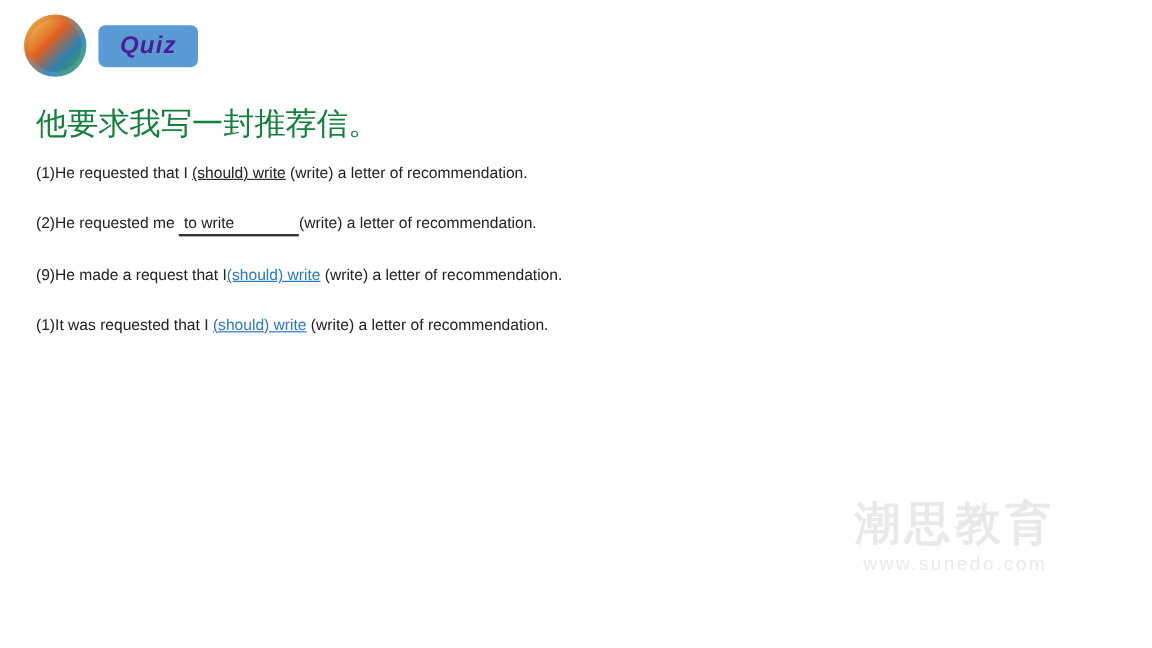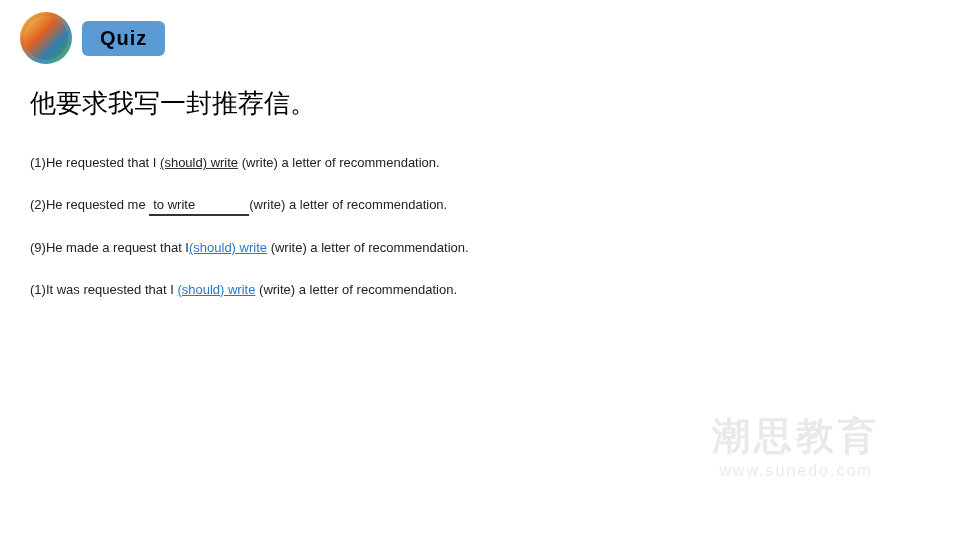--- a/index.html
+++ b/index.html
@@ -27,24 +27,25 @@
     .quiz-badge {
       display: flex;
       align-items: center;
       background: #5b9bd5;
       border-radius: 6px;
       padding: 6px 18px;
       margin-right: 0;
     }
 
     .quiz-label {
-      color: #000000;
+      color: #4c1d95;
       font-size: 20px;
       font-weight: bold;
       letter-spacing: 1px;
+      font-style: italic;
     }
 
     .title-tab {
       background: #d9e8f5;
       border-radius: 0 6px 6px 0;
       padding: 6px 30px;
       font-size: 22px;
       color: #333;
       font-weight: normal;
       letter-spacing: 2px;
@@ -69,22 +70,22 @@
       border-radius: 50%;
       background: linear-gradient(135deg, #f0d060 0%, #e06020 40%, #3080b0 70%, #40a040 100%);
     }
 
     .main-content {
       padding: 10px 30px 10px 30px;
     }
 
     .chinese-sentence {
       font-size: 26px;
-      color: #000000;
-      margin-bottom: 32px;
+      color: #15803d;
+      margin-bottom: 13px;
       font-weight: normal;
     }
 
     .sentence-row {
       font-size: 13px;
       color: #222;
       margin-bottom: 22px;
       line-height: 1.5;
     }
 

